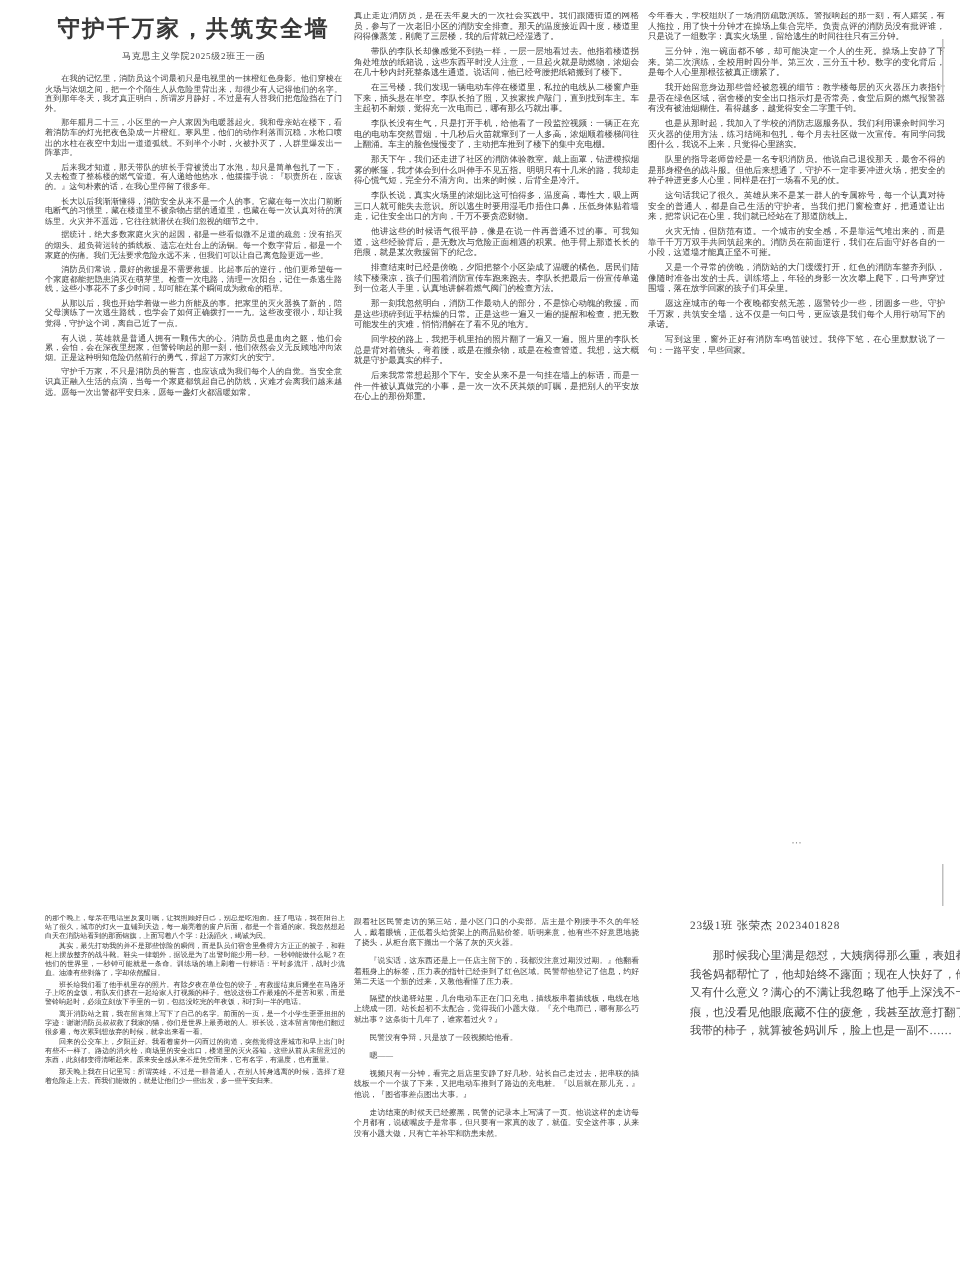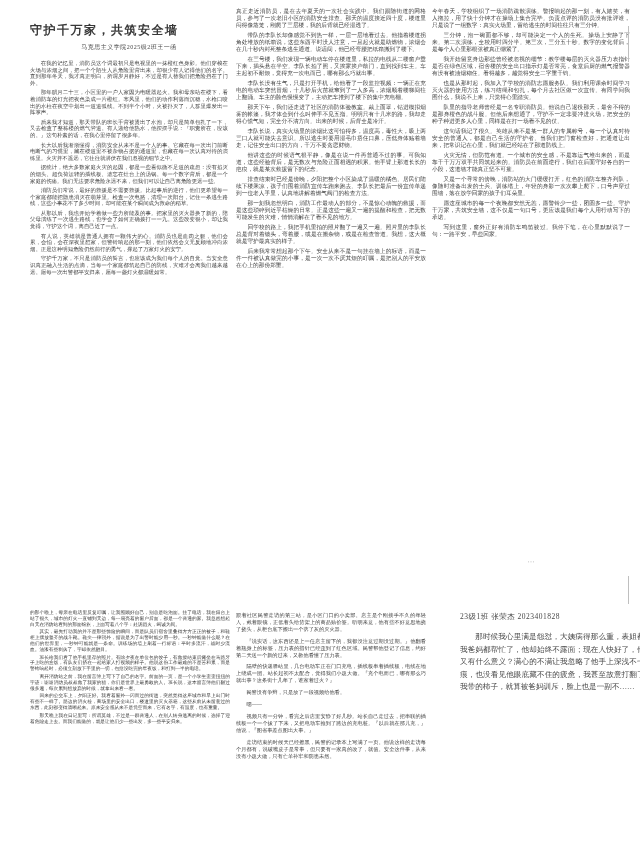--- a/index.html
+++ b/index.html
@@ -14,21 +14,21 @@
   .page .body p.flush{text-indent:0;}
 
   
   .pg1{left:30px;top:10px;width:198px;height:546px;}
   .pg2{left:236px;top:8px;width:190px;height:552px;}
   .pg3{left:432px;top:8px;width:198px;height:550px;}
   .pg1 .body p{font-size:5.4px;line-height:6.6px;color:#3e3e3e;}
   .pg2 .body p,.pg3 .body p{font-size:5.7px;line-height:7px;color:#3e3e3e;}
 
   .essay-title{
-    margin:12px 0 4px 0;font-size:12px;font-weight:700;text-align:left;
+    margin:0 0 4px 0;font-size:15px;font-weight:700;text-align:center;
     letter-spacing:1.5px;color:#383838;
   }
   .essay-author{font-size:6px;text-align:center;margin:0 0 8px 0;color:#464646;letter-spacing:.5px;}
 
   
   .pg4{left:30px;top:610px;width:200px;height:234px;}
   .pg4 .body p{font-size:4.7px;line-height:5.8px;margin-bottom:2px;color:#383838;}
   .pg5{left:236px;top:612px;width:190px;height:232px;}
   .pg5 .body p{font-size:5.2px;line-height:6.9px;margin-bottom:5px;color:#3e3e3e;}
   .pg6{left:430px;top:610px;width:200px;height:234px;margin-left:30px;}

